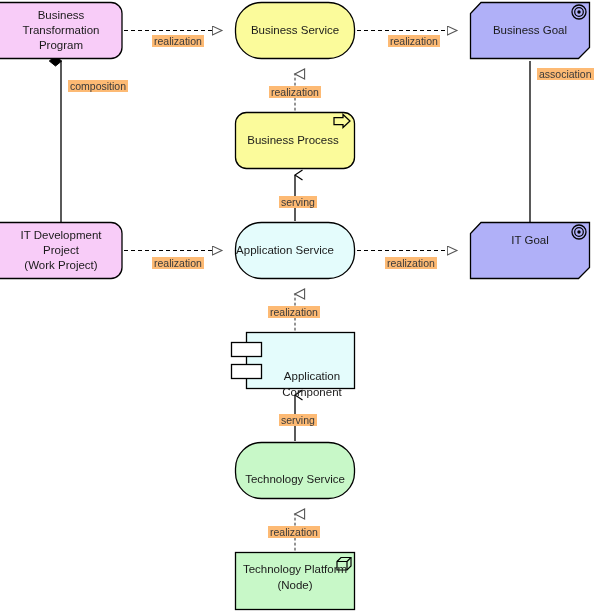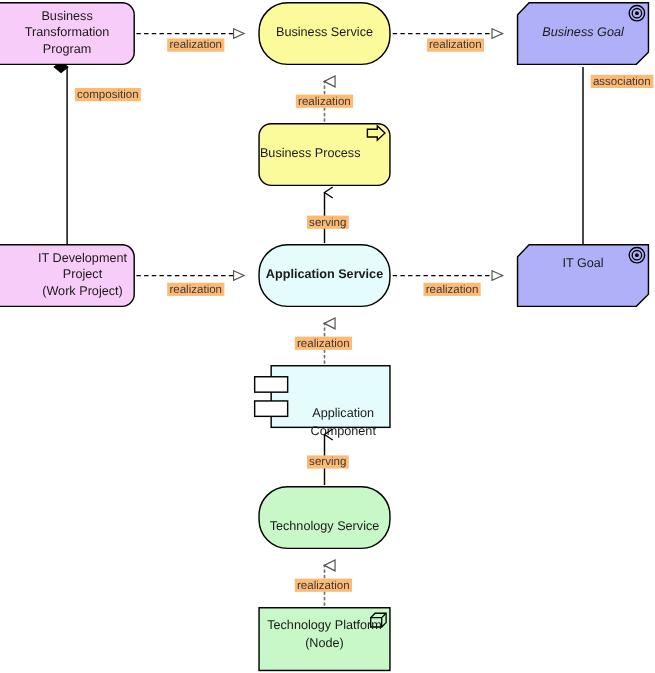--- a/index.html
+++ b/index.html
@@ -173,29 +173,29 @@
       </g>
     </g>
   </svg>
 
   <div class="node-label" style="left:0px; top:2px; width:122px; height:57px;border-radius:28px;">Business
 Transformation
 Program</div>
 
   <div class="node-label" style="left:235px; top:2px; width:120px; height:57px;text-align:center;">Business Service</div>
 
-  <div class="node-label" style="left:470px; top:2px; width:120px; height:57px;font-style:italic;">Business Goal</div>
-
-  <div class="node-label" style="left:230px; top:112px; width:104px; height:57px;">Business Process</div>
-
-  <div class="node-label" style="left:0px; top:222px; width:122px; height:57px;padding-left:14px;">IT Development
+  <div class="node-label" style="left:470px; top:2px; width:120px; height:57px;">Business Goal</div>
+
+  <div class="node-label" style="left:241px; top:112px; width:104px; height:57px;">Business Process</div>
+
+  <div class="node-label" style="left:0px; top:222px; width:122px; height:57px;">IT Development
 Project
 (Work Project)</div>
 
-  <div class="node-label" style="left:235px; top:222px; width:120px; height:57px;font-weight:bold;">Application Service</div>
+  <div class="node-label" style="left:225px; top:222px; width:120px; height:57px;">Application Service</div>
 
   <div class="node-label" style="left:470px; top:212px; width:120px; height:57px;">IT Goal</div>
 
   <div class="node-label" style="left:260px; top:332px; width:104px; height:59px;margin-top:23px;">Application
 Component</div>
 
   <div class="node-label" style="left:235px; top:442px; width:120px; height:75px;">Technology Service</div>
 
   <div class="node-label" style="left:235px; top:552px; width:120px; height:51px;">Technology Platform
 (Node)</div>

